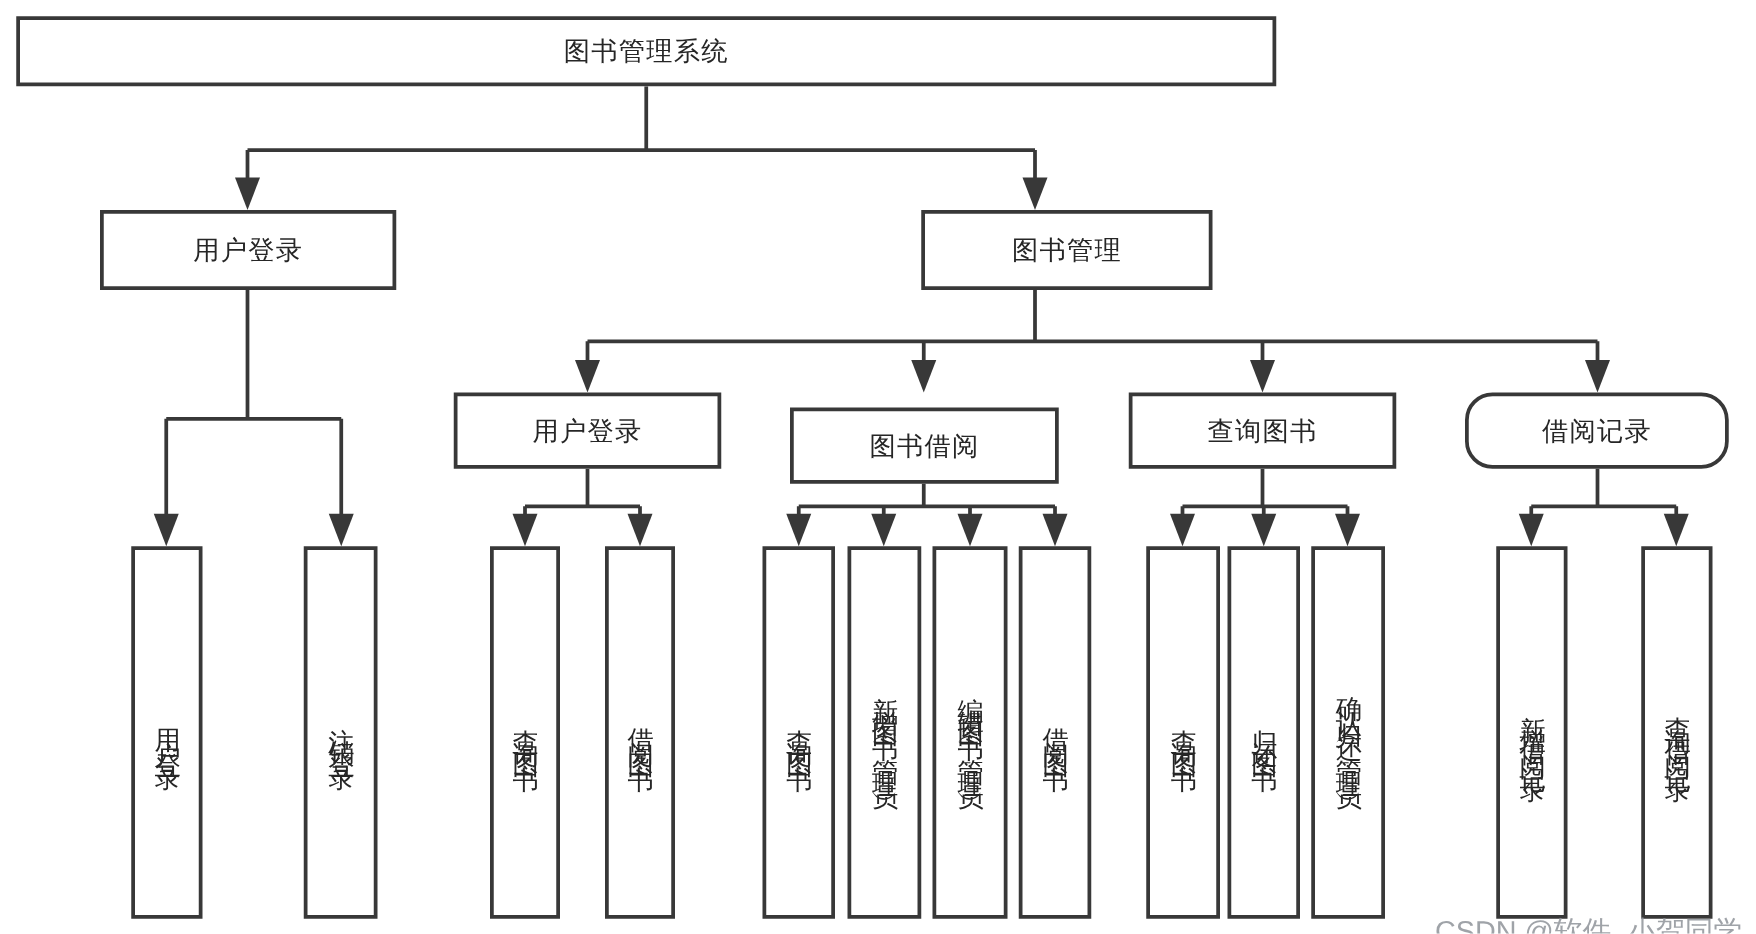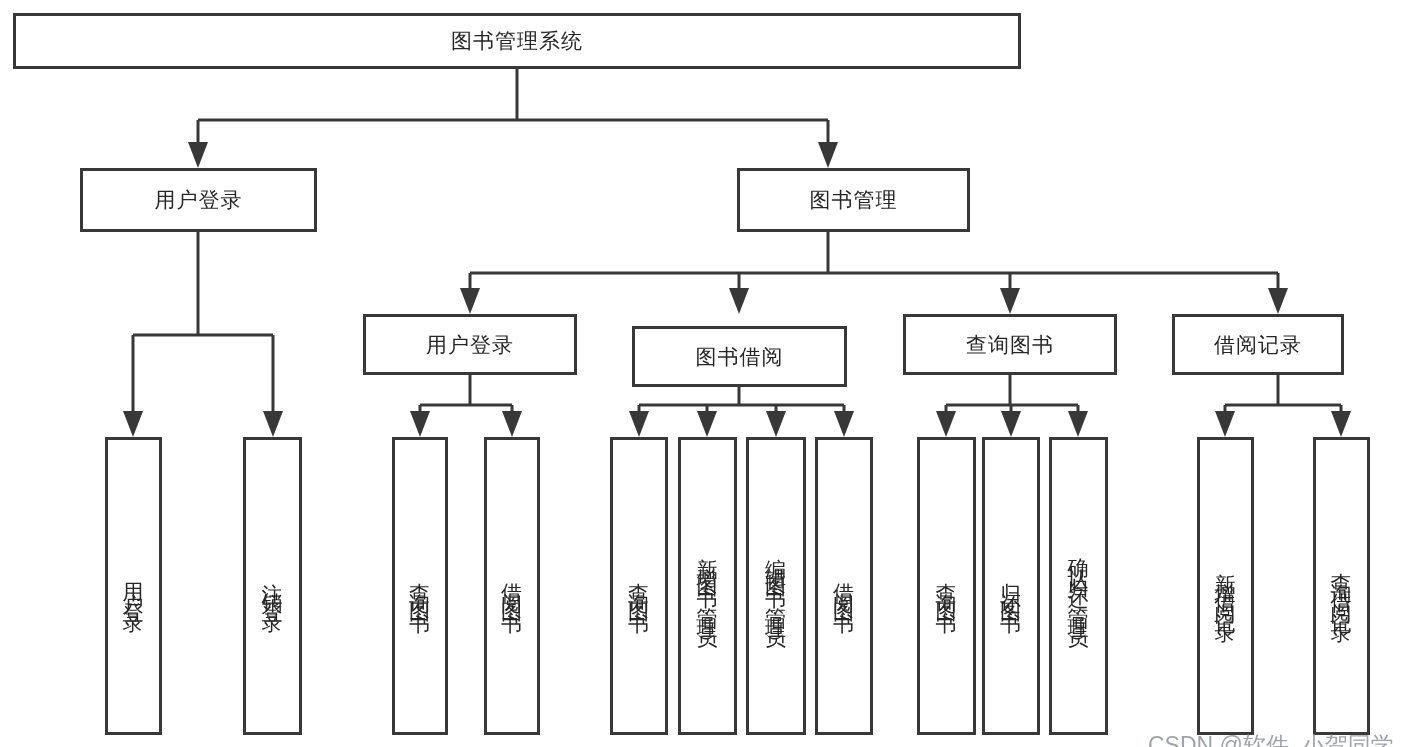--- a/index.html
+++ b/index.html
@@ -110,21 +110,21 @@
 
   <div class="node" style="left:363px;top:314px;width:214px;height:61px;">
     <span>用户登录</span>
   </div>
   <div class="node" style="left:632px;top:326px;width:215px;height:61px;">
     <span>图书借阅</span>
   </div>
   <div class="node" style="left:903px;top:314px;width:214px;height:61px;">
     <span>查询图书</span>
   </div>
-  <div class="node" style="left:1172px;top:314px;width:172px;height:61px;">
+  <div class="node" style="left:1172px;top:314px;width:211px;height:61px;border-radius:22px;">
     <span>借阅记录</span>
   </div>
 
   <div class="leaf" style="left:105px;width:57px;">
     <span class="vtext">用户登录</span>
   </div>
   <div class="leaf" style="left:243px;width:59px;">
     <span class="vtext">注销登录</span>
   </div>
 

